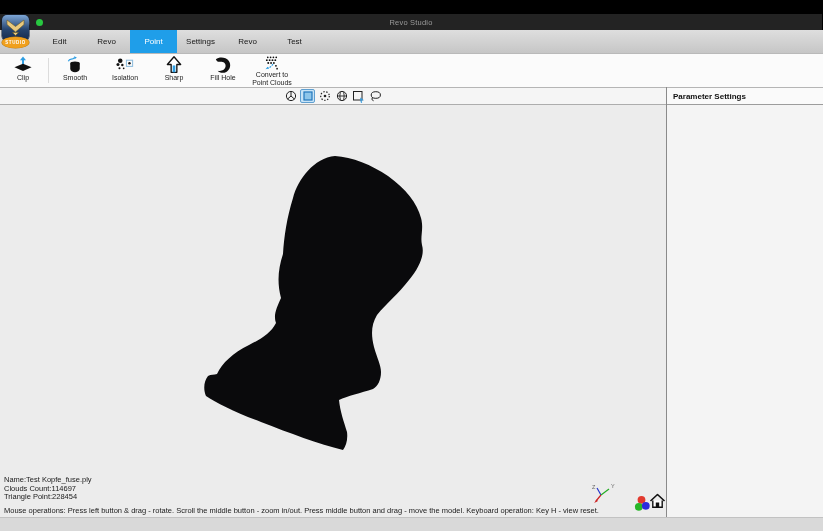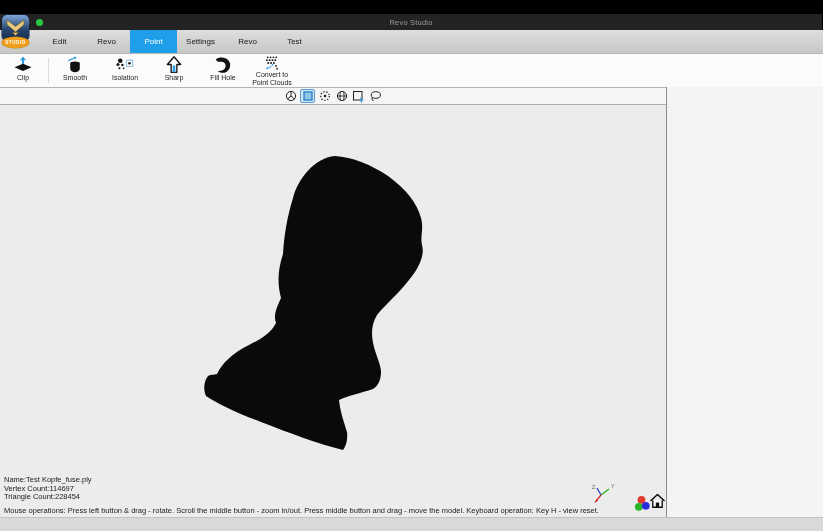--- a/index.html
+++ b/index.html
@@ -255,22 +255,22 @@
             C 222,355 233,345 249,337
             C 261,331 271,325 276,315
             C 273,307 277,299 281,290
             C 277,275 278,261 283,246
             C 284,229 287,209 293,190
             C 298,171 314,150 335,148 Z"></path>
         </svg>
 
         <div class="info-block">
           <div>Name:Test Kopfe_fuse.ply</div>
-          <div>Vertex Count:114697</div>
-          <div>Triangle Count:228454</div>
+          <div>Clouds Count:114697</div>
+          <div>Triangle Point:228454</div>
         </div>
 
         <div class="axis-gizmo">
           <svg width="26" height="24" viewBox="0 0 26 24">
             <text x="1" y="7" font-size="5.5" fill="#666">Z</text>
             <text x="20" y="6" font-size="5.5" fill="#666">Y</text>
             <line x1="10" y1="13" x2="6" y2="6" stroke="#2233cc" stroke-width="1.2"></line>
             <line x1="10" y1="13" x2="18" y2="7" stroke="#22aa22" stroke-width="1.2"></line>
             <line x1="10" y1="13" x2="5" y2="19" stroke="#cc2222" stroke-width="1.2"></line>
             <polygon points="3.2,21 7,19 5.4,17.4" fill="#cc2222"></polygon>
@@ -291,18 +291,21 @@
             <path d="M3.8,7.5 L3.8,14.2 L13.2,14.2 L13.2,7.5" fill="#fff" stroke="#111" stroke-width="1.4"></path>
             <rect x="6.8" y="9.5" width="3.4" height="4.7" fill="#111"></rect>
           </svg>
         </div>
 
         <div class="status-text">Mouse operations: Press left button &amp; drag - rotate. Scroll the middle button - zoom in/out. Press middle button and drag - move the model. Keyboard operation: Key H - view reset.</div>
       </div>
     </div>
 
     <div class="panel-col">
+      <div class="panel-header">
+        <span>Parameter Settings</span>
+      </div>
       <div class="panel-body"></div>
     </div>
   </div>
 
   <div class="bottom-strip"></div>
 </div>
 
 </body></html>

